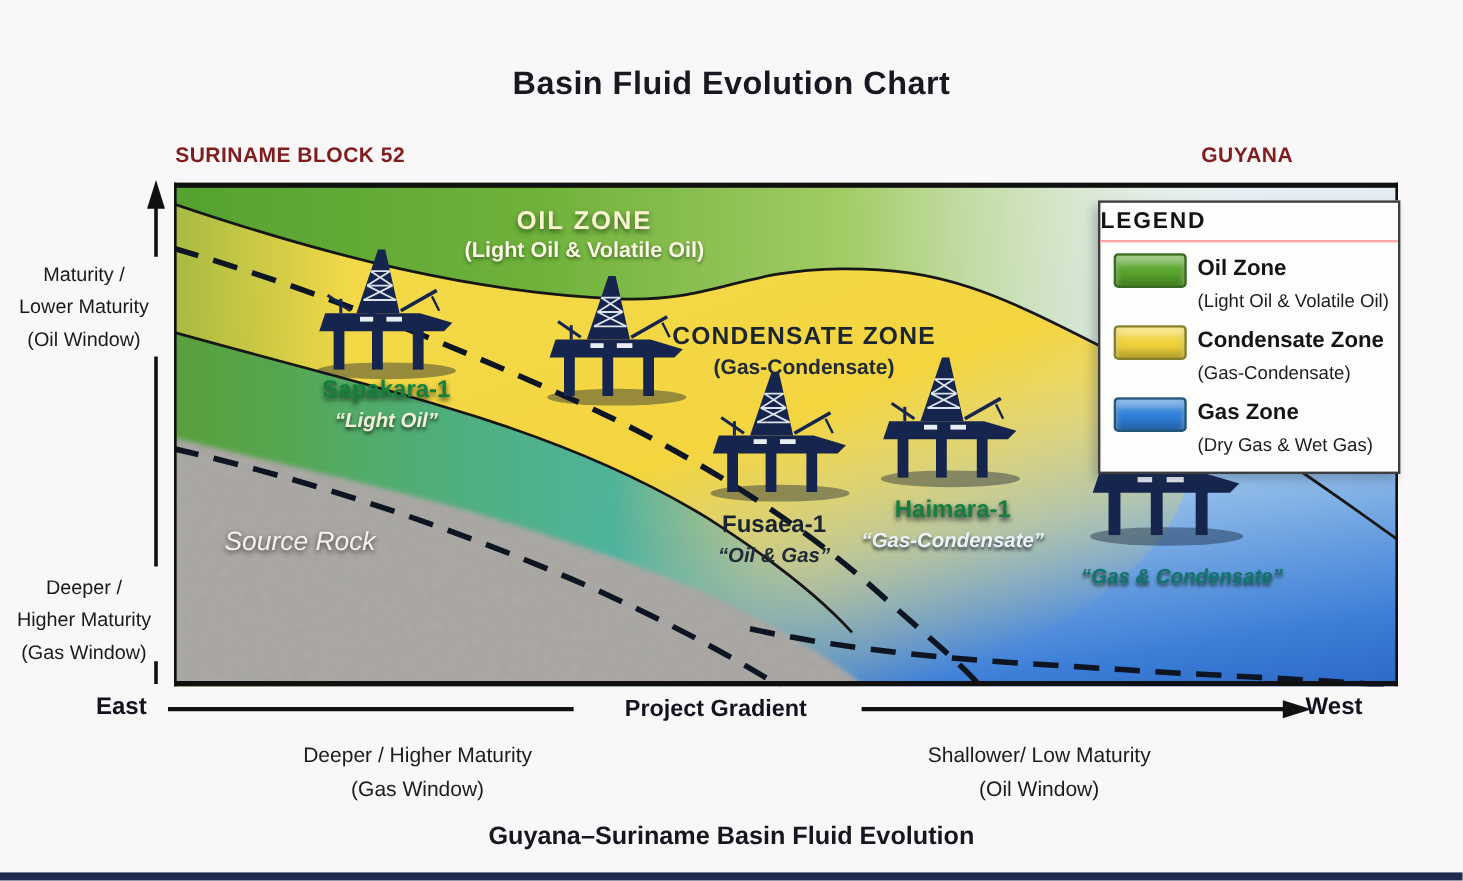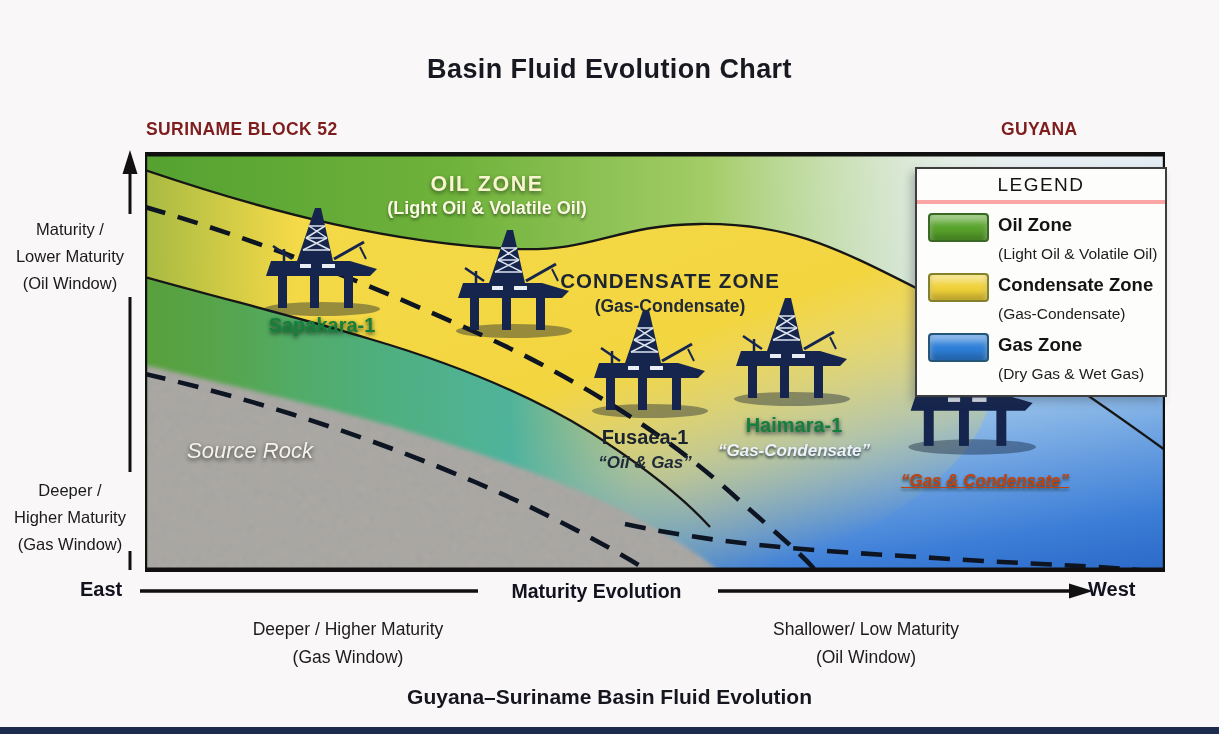--- a/index.html
+++ b/index.html
@@ -35,28 +35,28 @@
   .well-fluid{font-size:17px;font-weight:bold;font-style:italic;margin-top:4px;}
   .well-light .well-name{color:#15803d;text-shadow:0 2px 4px rgba(15,30,15,.8);}
   .well-light .well-fluid{color:#f3f1dd;text-shadow:0 2px 3px rgba(15,30,15,.75);}
   .well-dark .well-name{color:#1a2330;}
   .well-dark .well-fluid{color:#202a38;}
   .well-sapakara{left:222px;top:314px;width:200px;}
   .well-fusaea{left:545px;top:426px;width:200px;}
   .well-haimara{left:688px;top:414px;width:212px;}
   .well-longtail{left:868px;top:467px;width:234px;}
   .well-longtail .well-name{font-size:21px;color:#eef4fc;}
-  .well-longtail .well-fluid{color:#c2410c;text-decoration:underline;}
+  .well-longtail .well-fluid{color:#0f766e;}
   .well-haimara .well-fluid{color:#edf2f9;text-shadow:0 2px 3px rgba(10,25,45,.8);}
   .well-haimara .well-name{text-shadow:0 2px 4px rgba(10,25,45,.85);}
 
   .legend{left:915px;top:167px;width:248px;background:#fdfdfc;border:2px solid #3e3e3e;
           box-shadow:-4px 5px 8px rgba(40,50,70,.28);z-index:5;}
-  .legend-title{text-align:center;font-weight:normal;font-size:19px;letter-spacing:1.5px;color:#141414;
-          padding:5px 0 4px;border-bottom:4px solid #fca5a5;}
+  .legend-title{font-weight:bold;font-size:19px;letter-spacing:1.5px;color:#141414;
+          padding:5px 0 4px;border-bottom:2px solid #fca5a5;}
   .legend-item{display:grid;grid-template-columns:70px 1fr;align-items:start;padding:9px 6px 0 11px;}
   .legend-item:last-child{padding-bottom:11px;}
   .swatch{width:57px;height:25px;border-radius:4px;border:2px solid rgba(25,45,25,.5);margin-top:0;
           box-shadow:inset 0 7px 6px rgba(255,255,255,.45), inset 0 -6px 6px rgba(0,0,0,.22);}
   .legend-label{font-size:18.5px;font-weight:bold;color:#141414;line-height:23px;}
   .legend-sub{grid-column:2;font-size:15.5px;color:#1d1d1d;line-height:20px;padding-top:2px;}
 
   .x-end{top:578px;font-size:20px;font-weight:bold;color:#131320;z-index:3;}
   .x-east{left:80px;}
   .x-west{left:1088px;}
@@ -209,20 +209,21 @@
   <div class="abs zone-label condensate-zone-label">
     <div class="l1">CONDENSATE ZONE</div>
     <div class="l2">(Gas-Condensate)</div>
   </div>
   <div class="abs zone-label source-rock-label">
     <div class="l1">Source Rock</div>
   </div>
 
   <div class="abs well-label well-light well-sapakara">
     <div class="well-name">Sapakara-1</div>
+    <div class="well-fluid">“Light Oil”</div>
   </div>
   <div class="abs well-label well-dark well-fusaea">
     <div class="well-name">Fusaea-1</div>
     <div class="well-fluid">“Oil &amp; Gas”</div>
   </div>
   <div class="abs well-label well-light well-haimara">
     <div class="well-name">Haimara-1</div>
     <div class="well-fluid">“Gas-Condensate”</div>
   </div>
   <div class="abs well-label well-light well-longtail">
@@ -243,21 +244,21 @@
     </div>
     <div class="legend-item">
       <div class="swatch" style="background-color: rgb(46, 127, 217);"></div>
       <div class="legend-label">Gas Zone</div>
       <div class="legend-sub">(Dry Gas &amp; Wet Gas)</div>
     </div>
   </div>
 
   <div class="abs x-end x-east">East</div>
   <div class="abs x-end x-west">West</div>
-  <div class="abs x-center">Maturity Evolution</div>
+  <div class="abs x-center">Project Gradient</div>
   <div class="abs x-sub x-sub-left">
     <div class="nowrap">Deeper / Higher Maturity</div>
     <div class="nowrap">(Gas Window)</div>
   </div>
   <div class="abs x-sub x-sub-right">
     <div class="nowrap">Shallower/ Low Maturity</div>
     <div class="nowrap">(Oil Window)</div>
   </div>
 
   <div class="abs footer-title">Guyana–Suriname Basin Fluid Evolution</div>

